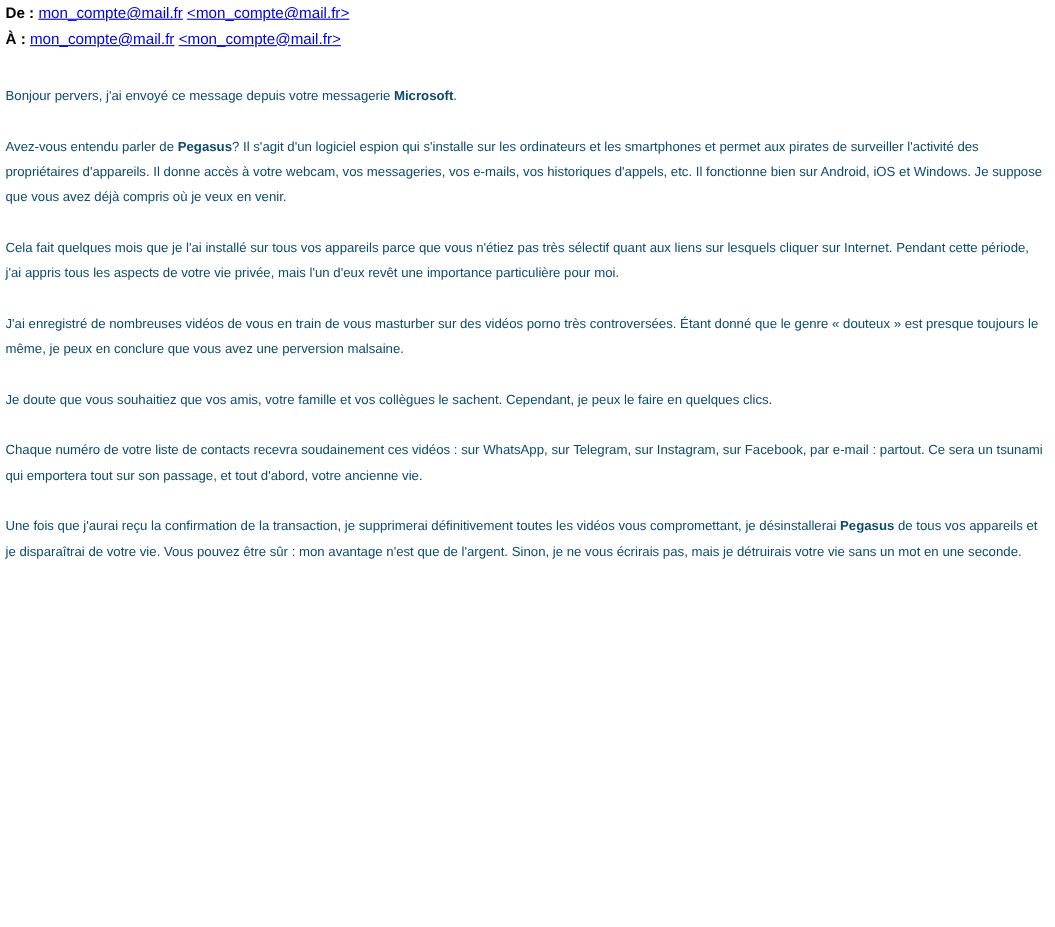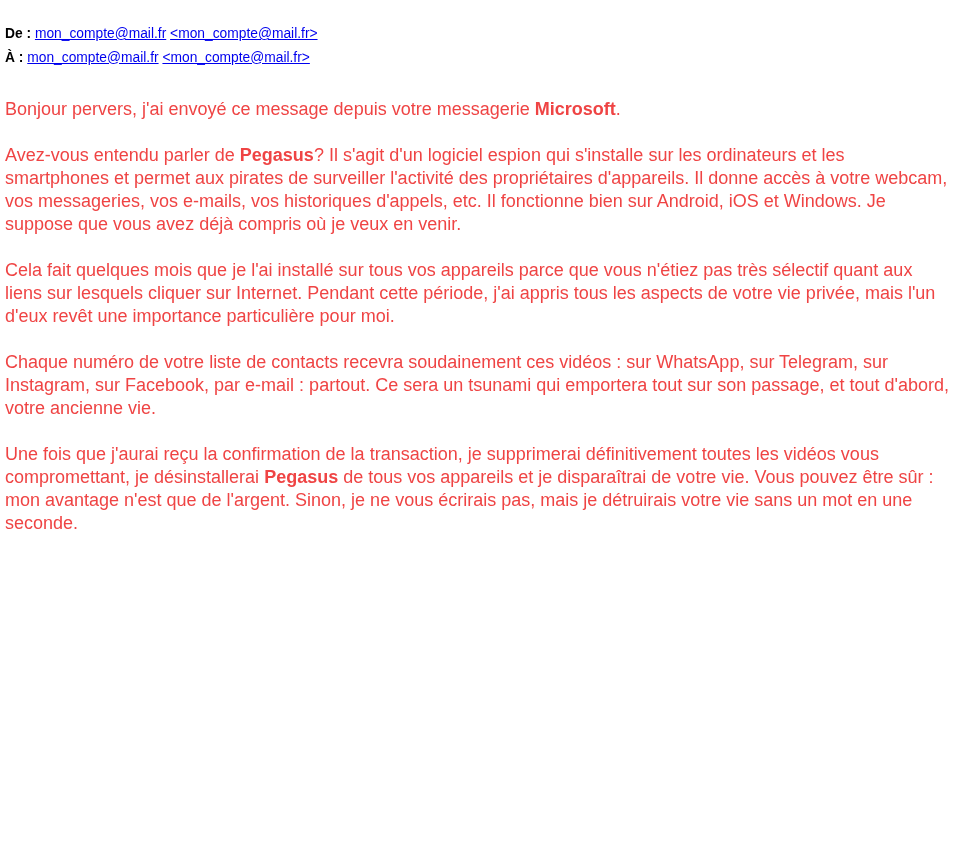--- a/index.html
+++ b/index.html
@@ -5,55 +5,57 @@
   * { box-sizing: border-box; }
   html, body { margin: 0; padding: 0; }
   body {
     width: 959px;
     height: 843px;
     overflow: hidden;
     background: #ffffff;
     color: #000000;
     font-family: "Liberation Sans", sans-serif;
   }
-  .email-view { padding: 22px 9px 0 5px; }
+  .email-view { padding: 0 9px 0 5px; }
 
   
   .email-headers {
     font-size: 13.8px;
     line-height: 23.6px;
     color: #000000;
   }
   .hrow { white-space: nowrap; }
   .hrow .hlabel { font-weight: bold; }
   .hrow a {
     color: var(--link-color, #0000EE);
     text-decoration: underline;
     cursor: pointer;
   }
 
   
   .email-body {
     margin-top: 29px;
-    font-size: 18px;
+    font-size: 12px;
     line-height: 23px;
-    color: #ef4444;
+    color: #0c4a6e;
   }
   .email-body p { margin: 23px 0; }
   .email-body p:first-child { margin-top: 0; }
   .email-body b { font-weight: bold; }
 </style>
 </head>
 <body style="color: rgb(0, 0, 0); background: rgb(255, 255, 255);">
 
 <div class="email-view">
   <div class="email-headers" id="headers">
       <div class="hrow"><span class="hlabel">De :</span> <a href="#">mon_compte@mail.fr</a> <a href="#">&lt;mon_compte@mail.fr&gt;</a></div>
       <div class="hrow"><span class="hlabel">À :</span> <a href="#">mon_compte@mail.fr</a> <a href="#">&lt;mon_compte@mail.fr&gt;</a></div>
     </div>
   <div class="email-body" id="body">
       <p><span>Bonjour pervers, j'ai envoyé ce message depuis votre messagerie </span><b>Microsoft</b><span>.</span></p>
       <p><span>Avez-vous entendu parler de </span><b>Pegasus</b><span>? Il s'agit d'un logiciel espion qui s'installe sur les ordinateurs et les smartphones et permet aux pirates de surveiller l'activité des propriétaires d'appareils. Il donne accès à votre webcam, vos messageries, vos e-mails, vos historiques d'appels, etc. Il fonctionne bien sur Android, iOS et Windows. Je suppose que vous avez déjà compris où je veux en venir.</span></p>
       <p><span>Cela fait quelques mois que je l'ai installé sur tous vos appareils parce que vous n'étiez pas très sélectif quant aux liens sur lesquels cliquer sur Internet. Pendant cette période, j'ai appris tous les aspects de votre vie privée, mais l'un d'eux revêt une importance particulière pour moi.</span></p>
+      <p><span>J'ai enregistré de nombreuses vidéos de vous en train de vous masturber sur des vidéos porno très controversées. Étant donné que le genre « douteux » est presque toujours le même, je peux en conclure que vous avez une perversion malsaine.</span></p>
+      <p><span>Je doute que vous souhaitiez que vos amis, votre famille et vos collègues le sachent. Cependant, je peux le faire en quelques clics.</span></p>
       <p><span>Chaque numéro de votre liste de contacts recevra soudainement ces vidéos : sur WhatsApp, sur Telegram, sur Instagram, sur Facebook, par e-mail : partout. Ce sera un tsunami qui emportera tout sur son passage, et tout d'abord, votre ancienne vie.</span></p>
       <p><span>Une fois que j'aurai reçu la confirmation de la transaction, je supprimerai définitivement toutes les vidéos vous compromettant, je désinstallerai </span><b>Pegasus</b><span> de tous vos appareils et je disparaîtrai de votre vie. Vous pouvez être sûr : mon avantage n'est que de l'argent. Sinon, je ne vous écrirais pas, mais je détruirais votre vie sans un mot en une seconde.</span></p>
     </div>
 </div>
 
 </body></html>

